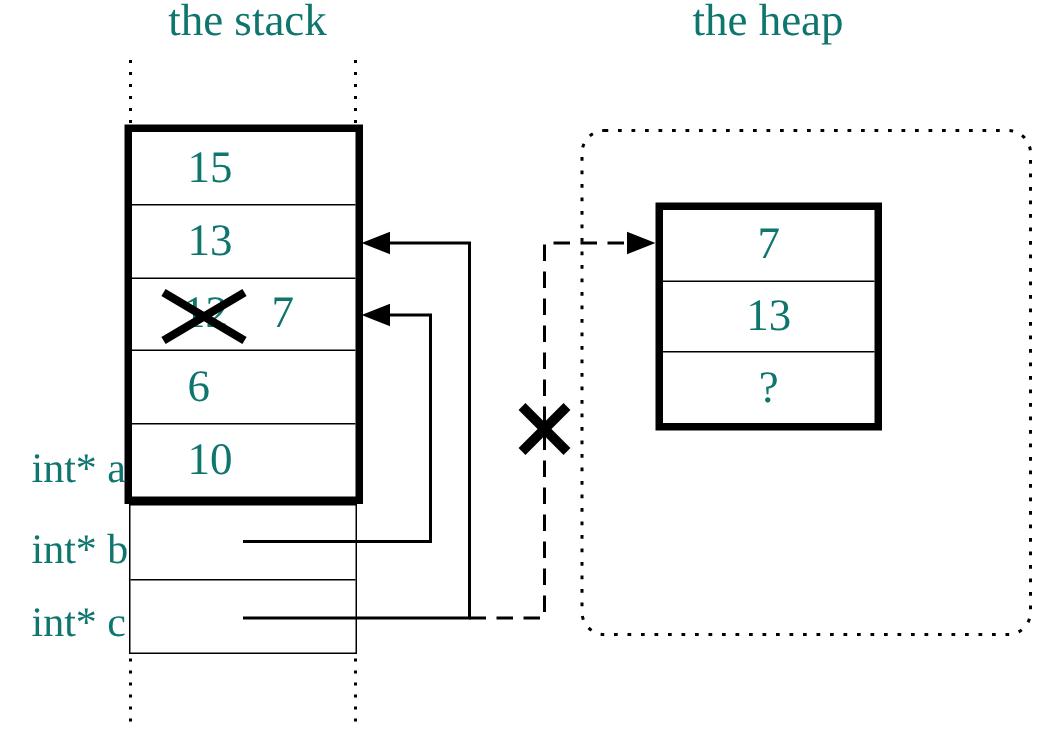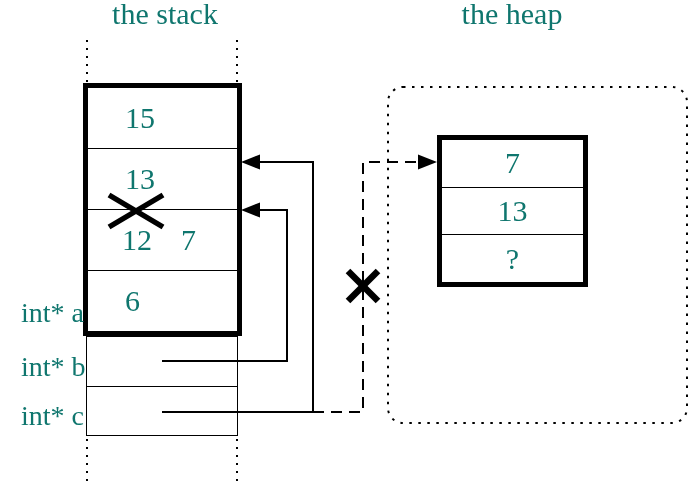--- a/index.html
+++ b/index.html
@@ -84,20 +84,23 @@
     <div class="stack-row">
       <span>13</span>
     </div>
     <div class="stack-row crossed">
       <span class="old-val">12</span>
       <span class="new-val">7</span>
     </div>
     <div class="stack-row">
       <span>6</span>
     </div>
+    <div class="stack-row">
+      <span>10</span>
+    </div>
   </div>
 
   <div class="ptr-cells">
     <div class="ptr-cell"></div>
     <div class="ptr-cell"></div>
   </div>
 
   <div class="ptr-label label-a">int* a</div>
   <div class="ptr-label label-b">int* b</div>
   <div class="ptr-label label-c">int* c</div>

